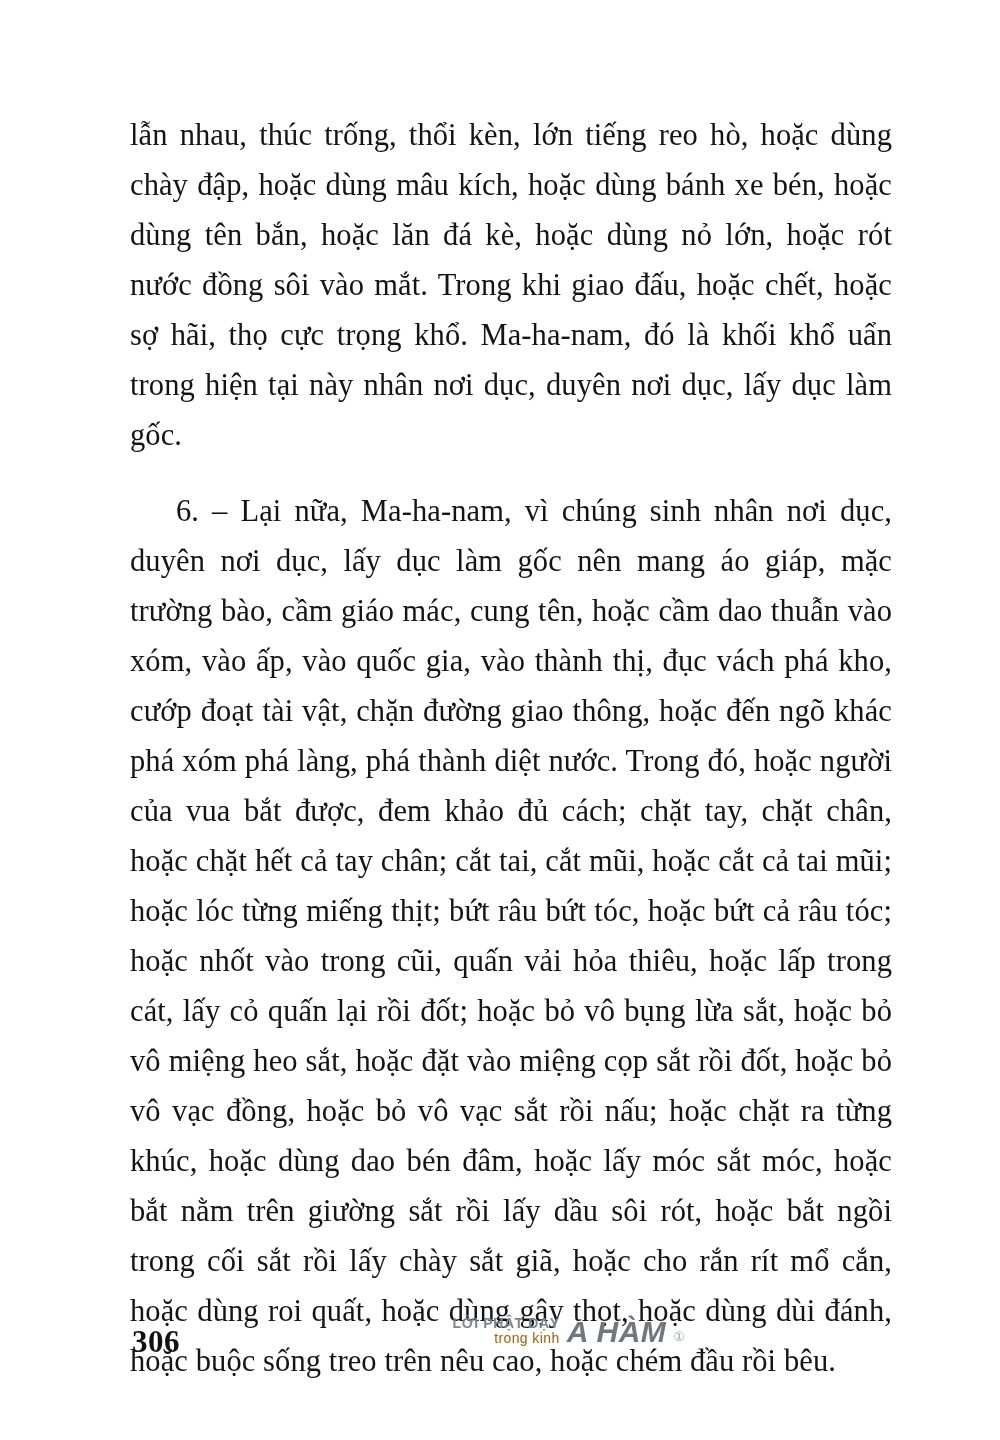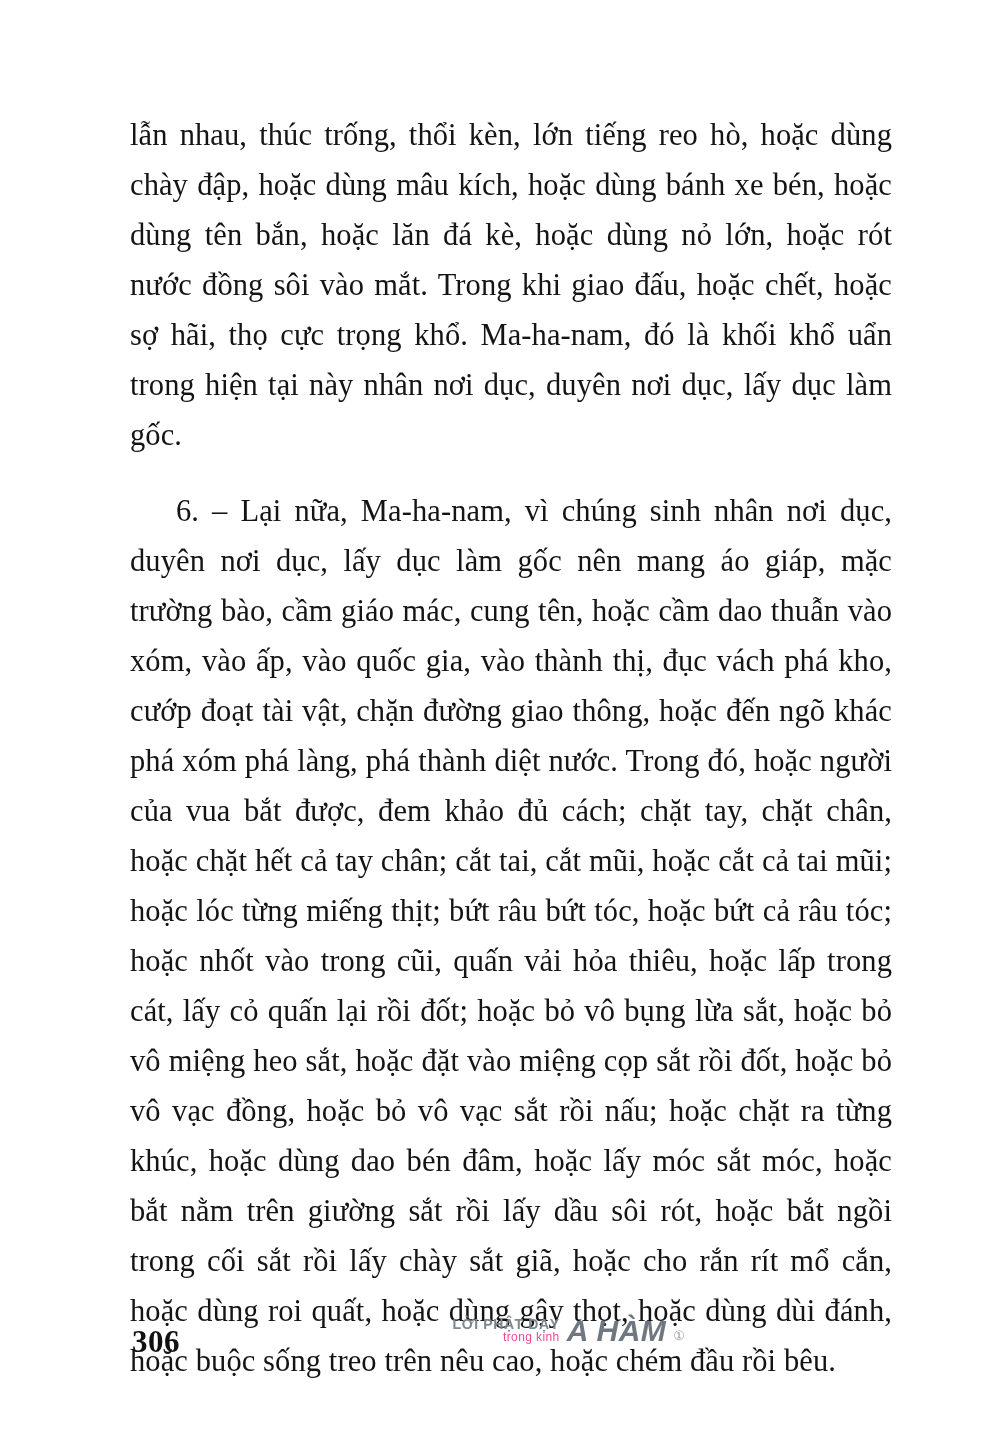--- a/index.html
+++ b/index.html
@@ -80,23 +80,23 @@
   }
   .brand-line1 {
     font-family: "Liberation Sans", sans-serif;
     font-size: 14px;
     font-weight: bold;
     letter-spacing: 0.6px;
     color: #7d8790;
   }
   .brand-line2 {
     font-family: "Liberation Sans", sans-serif;
-    font-size: 12px;
+    font-size: 14px;
     letter-spacing: 0.4px;
-    color: #ec4899;
+    color: #a16207;
   }
   .brand-title {
     font-family: "Liberation Sans", sans-serif;
     font-size: 30px;
     font-weight: bold;
     letter-spacing: 0.5px;
     color: #6f7880;
     line-height: 1;
     padding-bottom: 1px;
     font-style: italic;

